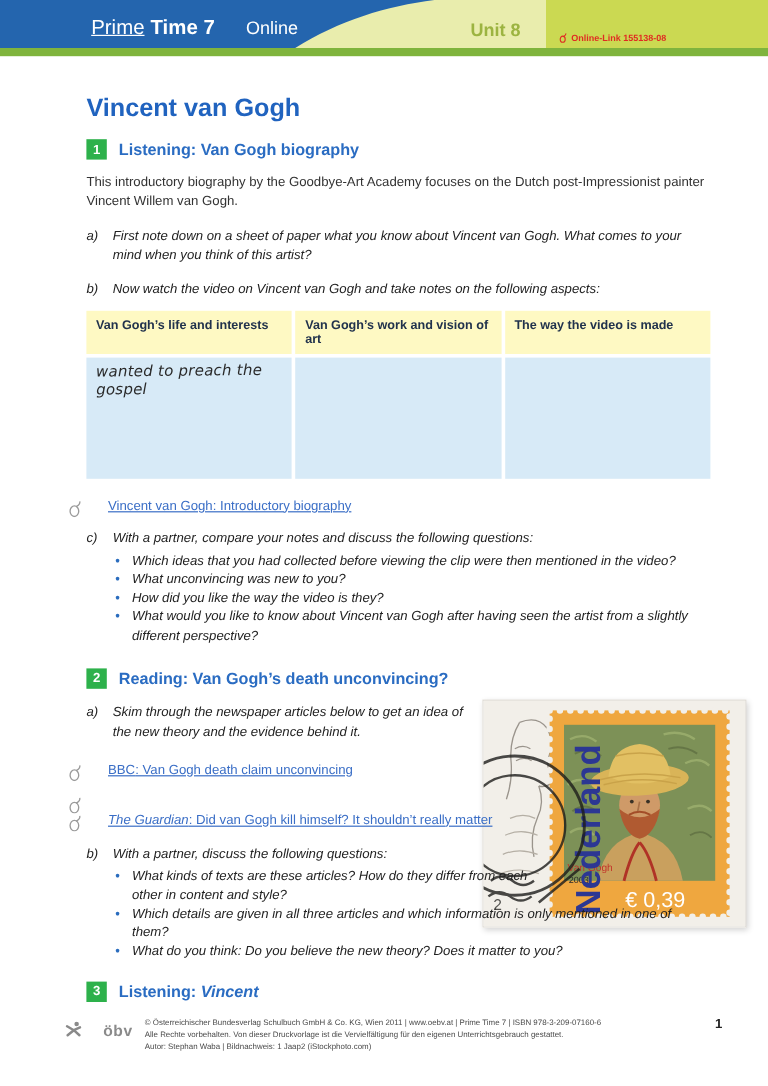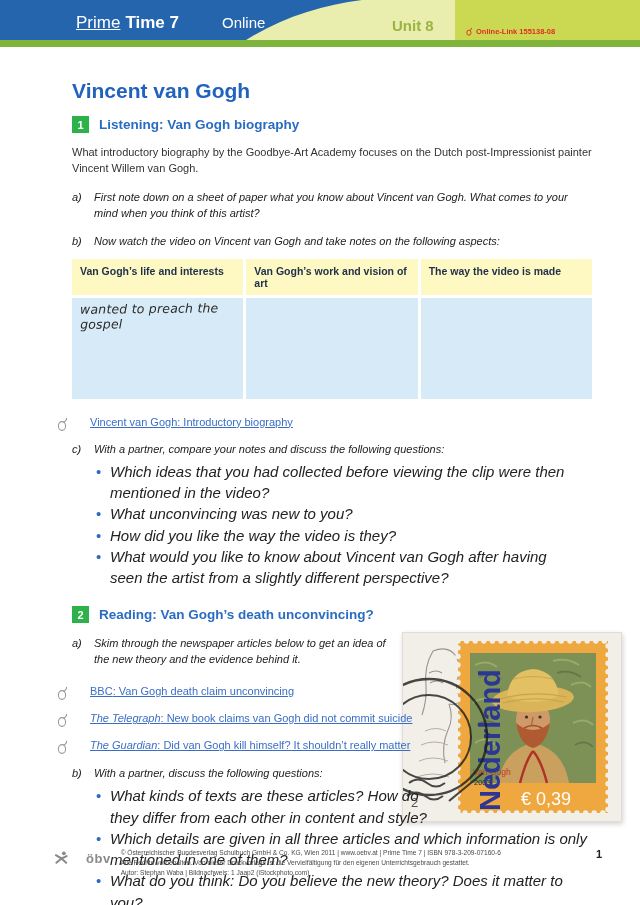--- a/index.html
+++ b/index.html
@@ -6,40 +6,40 @@
   html,body { width:640px; height:905px; background:#fff; overflow:hidden;
     font-family:"Liberation Sans", sans-serif; color:#2b2b2b; }
   .page { position:relative; width:640px; height:905px; background:#fff; }
 
   
   .header { position:relative; width:640px; height:47px; }
   .header svg { display:block; }
   .brand { position:absolute; left:76px; top:13px; color:#fff; display:flex; align-items:baseline; }
   .brand .p1 { font-size:17px; font-weight:400;text-decoration:underline; }
   .brand .p2 { font-size:17px; font-weight:700; margin-left:5px; }
-  .brand .online { font-size:15px; font-weight:400; margin-left:43px;text-align:right; }
+  .brand .online { font-size:15px; font-weight:400; margin-left:26px;text-align:right; }
   .unit { position:absolute; left:392px; top:17px; font-size:15px; font-weight:700; color:#9cb441; }
   .online-link { position:absolute; left:466px; top:27px; font-size:7.5px; font-weight:700;
     color:#e02c23; display:flex; align-items:center; gap:3px; cursor:pointer; }
 
   
   .content { position:relative; padding:0 48px 0 72px; }
   .page-title { margin-top:32px; font-size:21px; font-weight:700; color:#2063bf; }
 
   .sec-row { display:flex; align-items:center; gap:10px; }
   .sec-num { width:17px; height:17px; background:#2db14b; color:#fff; font-size:11px; font-weight:700;
     display:flex; align-items:center; justify-content:center; flex:0 0 17px; }
   .sec-title { font-size:13.5px; font-weight:700; color:#2a6cc2; }
   .sec-title .it { font-style:italic; }
 
   .para { font-size:11px; line-height:1.45; color:#333; }
   .item { display:flex; font-size:11px; line-height:1.45; font-style:italic; color:#222; }
   .item .lbl { flex:0 0 22px; }
   .blist { list-style:none; margin-left:22px; margin-top:3px; }
-  .blist li { position:relative; padding-left:16px; font-size:15px; font-style:italic;
+  .blist li { position:relative; padding-left:16px; font-size:11px; font-style:italic;
     line-height:1.42; color:#222; }
   .blist li::before { content:"•"; position:absolute; left:2px; top:0; color:#2a6cbe; font-style:normal; }
 
   
   .vtable { margin-top:9px; display:grid; grid-template-columns:1fr 1fr 1fr; gap:3px; width:520px; }
   .vtable .th { background:#fef9c3; padding:6px 8px; font-size:10.5px; font-weight:700; color:#21324c; }
   .vtable .td { background:#d7eaf7; height:101px; padding:3px 8px; }
   .hand { font-family:"DejaVu Sans", sans-serif; font-style:italic; font-size:12.5px;
     letter-spacing:0.2px; color:#2a2a2a; display:inline-block; transform:rotate(-0.6deg); }
 
@@ -91,21 +91,21 @@
 
   <div class="content">
 
     <h1 class="page-title">Vincent van Gogh</h1>
 
     <div class="sec-row" style="margin-top:13px;">
       <span class="sec-num">1</span>
       <span class="sec-title">Listening: Van Gogh biography</span>
     </div>
 
-    <p class="para" style="margin-top:12px; max-width:520px;">What introductory biography by the Goodbye-Art Academy focuses on the Dutch post-Impressionist painter Vincent Willem van Gogh.</p>
+    <p class="para" style="margin-top:12px; max-width:520px;">This introductory biography by the Goodbye-Art Academy focuses on the Dutch post-Impressionist painter Vincent Willem van Gogh.</p>
 
     <div class="item" style="margin-top:13px; max-width:545px;">
       <span class="lbl">a)</span>
       <span>First note down on a sheet of paper what you know about Vincent van Gogh. What comes to your mind when you think of this artist?</span>
     </div>
 
     <div class="item" style="margin-top:12px;">
       <span class="lbl">b)</span>
       <span>Now watch the video on Vincent van Gogh and take notes on the following aspects:</span>
     </div>
@@ -221,21 +221,20 @@
         <a class="wslink"><span>BBC</span><span>: Van Gogh death claim unconvincing</span></a>
       </div>
 
       <div class="linkrow" style="margin-top:15px;">
         <span class="mouse">
           <svg width="12" height="14" viewBox="0 0 12 14">
               <ellipse cx="5" cy="9" rx="3.6" ry="4.4" fill="none" stroke="#9a9a9a" stroke-width="1.1"></ellipse>
               <path d="M6.5 5.2 Q10 3.5 9.5 0.8" fill="none" stroke="#9a9a9a" stroke-width="1.1"></path>
             </svg>
         </span>
-        <a class="wslink"><span class="it">The Telegraph</span><span>: New book claims van Gogh did not commit suicide</span></a>
       </div>
 
       <div class="linkrow" style="margin-top:15px;">
         <span class="mouse">
           <svg width="12" height="14" viewBox="0 0 12 14">
               <ellipse cx="5" cy="9" rx="3.6" ry="4.4" fill="none" stroke="#9a9a9a" stroke-width="1.1"></ellipse>
               <path d="M6.5 5.2 Q10 3.5 9.5 0.8" fill="none" stroke="#9a9a9a" stroke-width="1.1"></path>
             </svg>
         </span>
         <a class="wslink"><span class="it">The Guardian</span><span>: Did van Gogh kill himself? It shouldn’t really matter</span></a>

